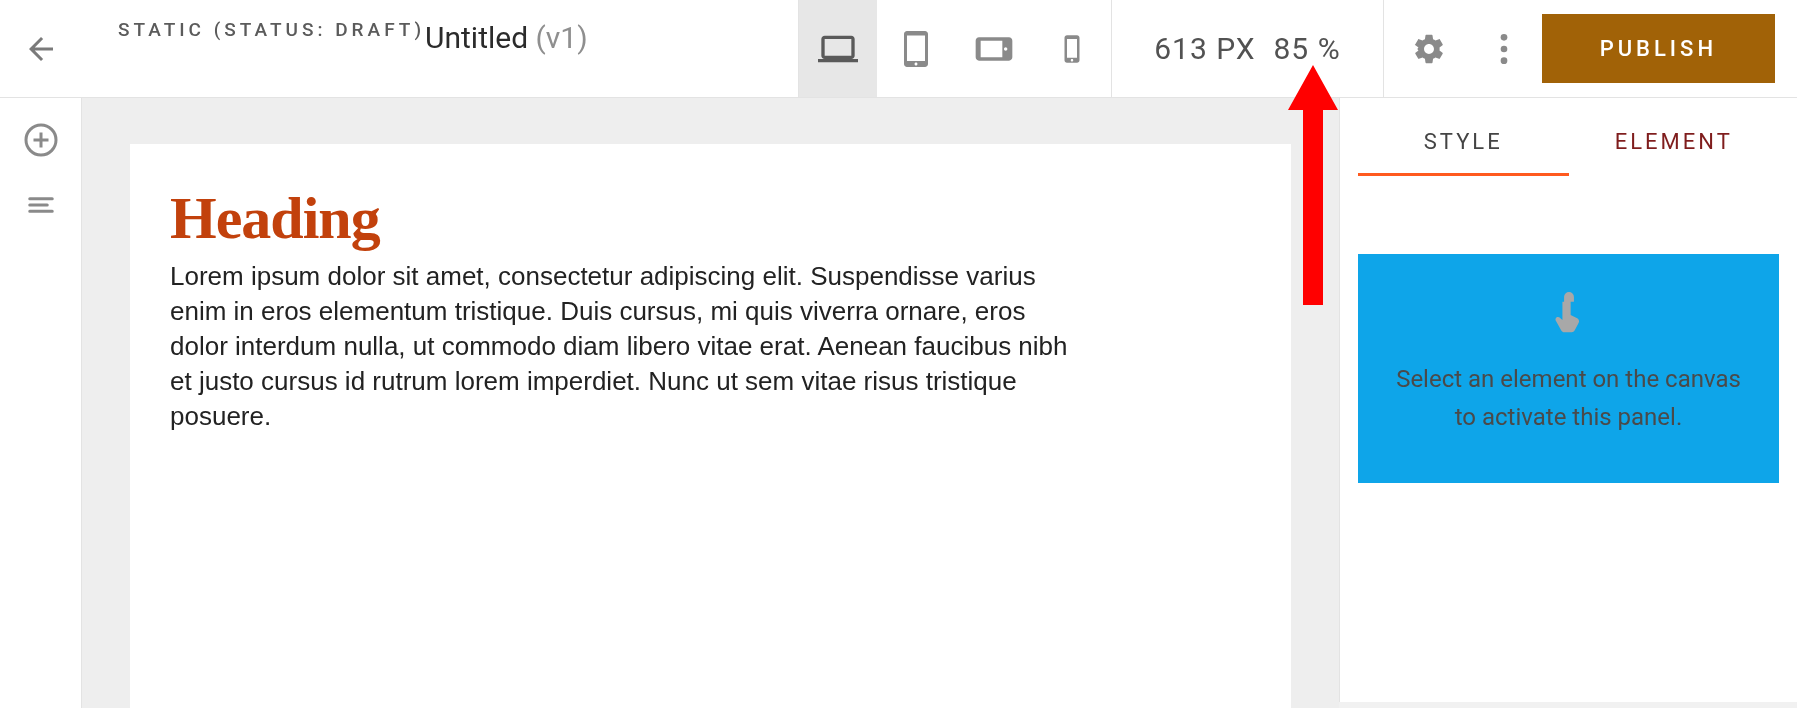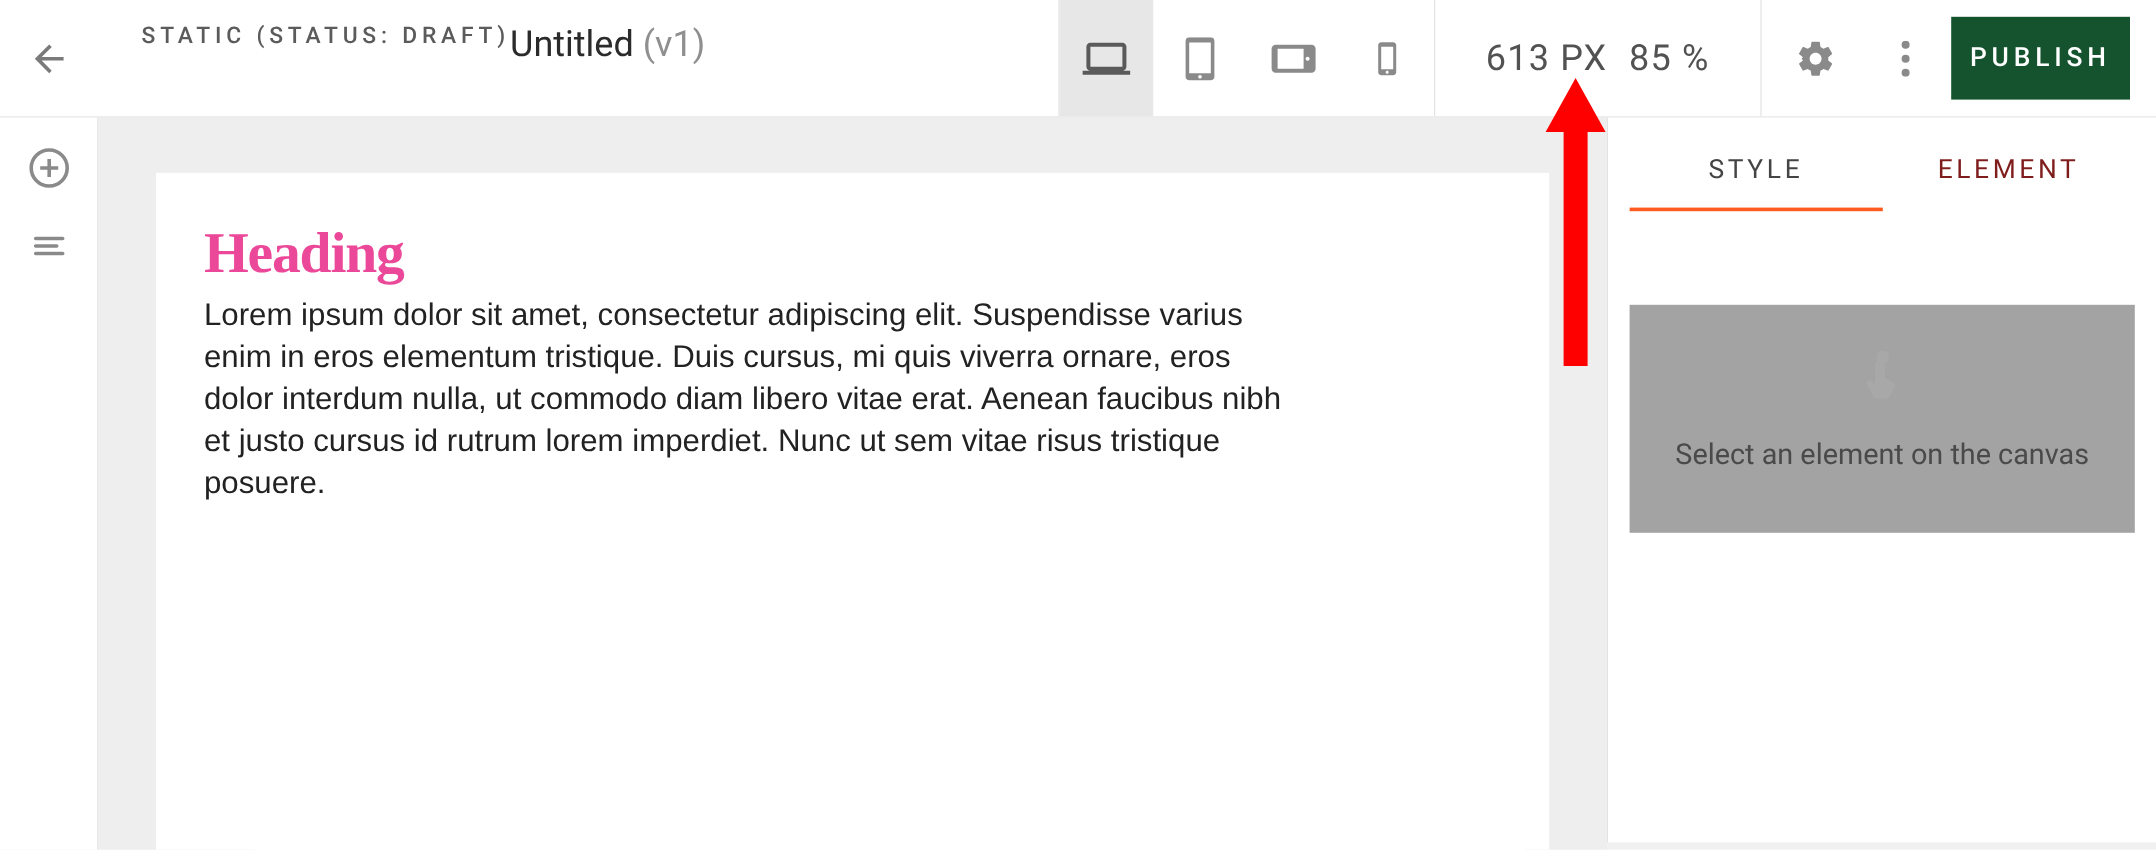--- a/index.html
+++ b/index.html
@@ -93,25 +93,25 @@
       cursor:pointer;
     }
     .kebab-cell { width:60px; }
 
     .publish-cell {
       display:flex;
       align-items:center;
       padding:0 22px 0 8px;
     }
     .publish-btn {
-      background:#14532d;
+      background:#a16207;
       color:#fff;
       font-size:22px;
       letter-spacing:4px;
-      padding:22px 16px;
+      padding:22px 58px;
       font-weight:500;
       cursor:pointer;
     }
 
     
     .leftrail {
       position:absolute;
       left:0;
       top:98px;
       bottom:0;
@@ -135,23 +135,23 @@
       bottom:0;
       background:#eeeeee;
       padding:46px 48px 0 48px;
     }
     .page {
       background:#fff;
       height:100%;
       padding:40px 40px 0 40px;
     }
     .page h1 {
-      font-size:48px;
+      font-size:60px;
       font-weight:700;
-      color:#ec4899;
+      color:#c2410c;
       font-family:Georgia, "Times New Roman", serif;
       letter-spacing:-1px;
     }
     .page p {
       font-size:26px;
       line-height:1.35;
       color:#222;
       font-family:Liberation Sans, sans-serif;
       max-width:900px;
       margin-top:6px;
@@ -182,21 +182,21 @@
       color:#7f1d1d;
       cursor:pointer;
       border-bottom:3px solid transparent;
     }
     .tab.active {
       color:#444;
       border-bottom:3px solid #ff5a1f;
     }
     .empty-box {
       margin-top:78px;
-      background:#a3a3a3;
+      background:#0ea5e9;
       padding:38px 24px 46px;
       text-align:center;
     }
     .empty-box .hand-icon {
       margin:0 auto 22px;
       display:flex;
       justify-content:center;
     }
     .empty-box p {
       font-size:24px;
@@ -306,18 +306,19 @@
     <div class="tab active">STYLE</div>
     <div class="tab">ELEMENT</div>
   </div>
   <div class="empty-box">
     <div class="hand-icon">
       <svg width="40" height="46" viewBox="0 0 24 28">
         <path d="M9 3a3 3 0 0 1 6 0v3H9V3zm2 3h2v8l4 2c1 .5 1.4 1.7.9 2.7l-2.4 4.6c-.4.7-1.1 1.2-1.9 1.2H9.2c-.8 0-1.5-.4-1.9-1.1L4 17.5c-.6-1 .1-2.3 1.3-2.3.5 0 1 .2 1.3.6L8 17V6h3z" fill="#a8a8a8"></path>
       </svg>
     </div>
     <p>Select an element on the canvas</p>
+    <p>to activate this panel.</p>
   </div>
 </div>
 
 <svg class="annotation-arrow" width="60" height="250" viewBox="0 0 60 250">
   <polygon points="30,0 55,45 40,45 40,240 20,240 20,45 5,45" fill="#ff0000"></polygon>
 </svg>
 
 </body></html>

